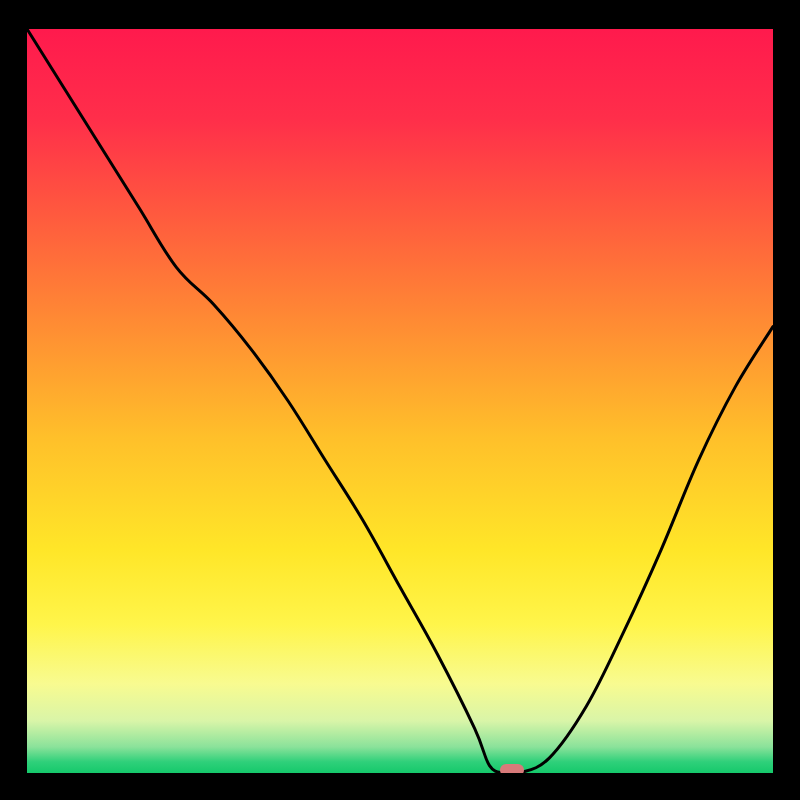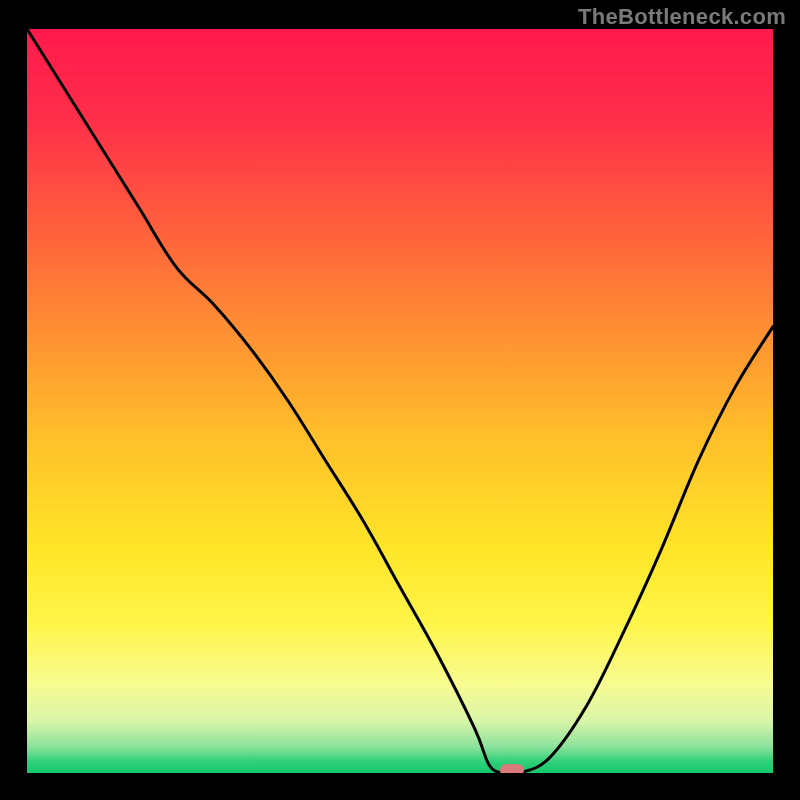--- a/index.html
+++ b/index.html
@@ -54,21 +54,20 @@
     height: 12px;
     background: #d87a7a;
     border-radius: 6px;
     transform: translate(-50%, -50%);
   }
 </style>
 </head>
 <body>
 
 <div class="container">
-  <div class="attribution">TheBottleneck.com</div>
   <div class="plot-area">
     <svg class="gradient-bg" viewBox="0 0 746 744" preserveAspectRatio="none">
       <defs>
         <linearGradient id="bg-grad" x1="0" y1="0" x2="0" y2="1">
             <stop offset="0.00%" stop-color="#ff1a4d"></stop>
             <stop offset="12.00%" stop-color="#ff2e4a"></stop>
             <stop offset="25.00%" stop-color="#ff5a3e"></stop>
             <stop offset="40.00%" stop-color="#ff8d33"></stop>
             <stop offset="55.00%" stop-color="#ffc02a"></stop>
             <stop offset="70.00%" stop-color="#ffe628"></stop>

